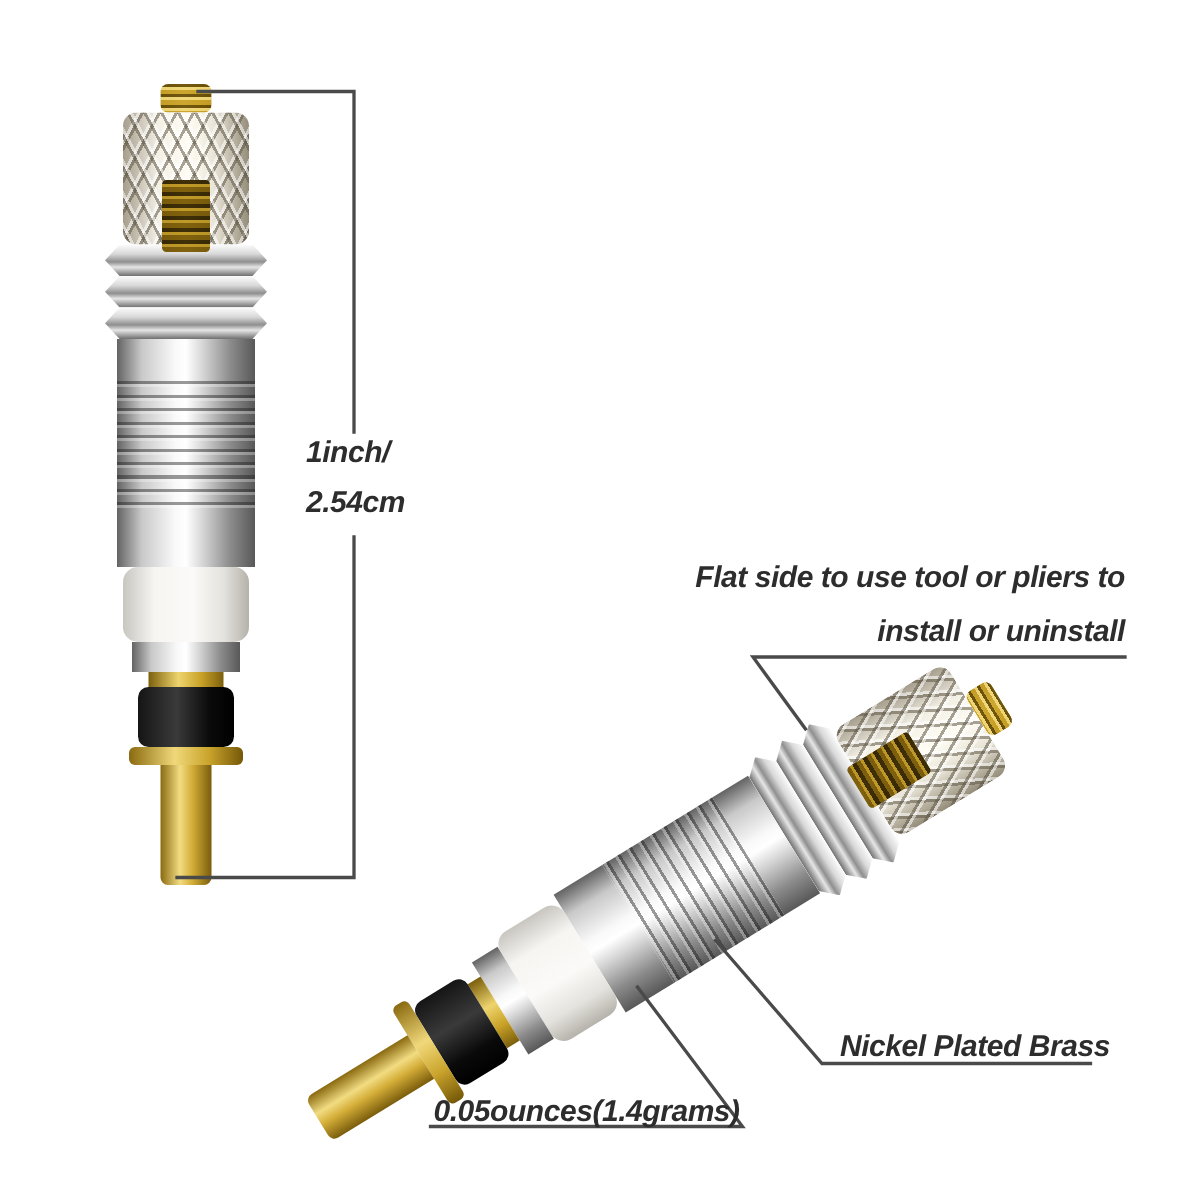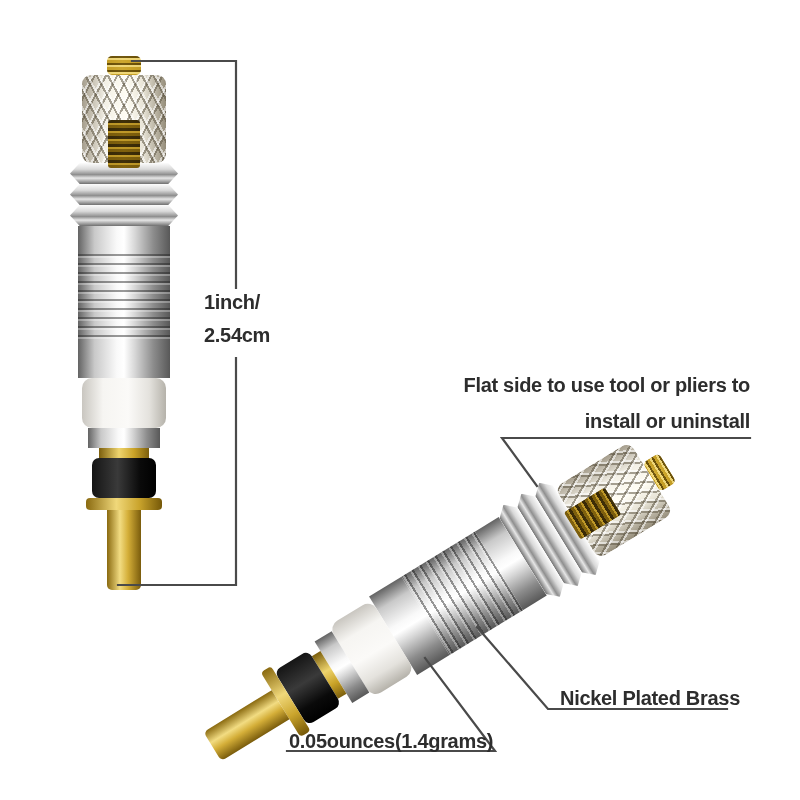--- a/index.html
+++ b/index.html
@@ -1,19 +1,20 @@
 <!DOCTYPE html>
 <html style="--background: #ffffff; --text: #2d2d2d; --line: #4a4a4a; --gold: #c9a227; --washer: #fbfaf8; --seal_black: #151515;"><head>
 <meta charset="utf-8">
 <style>
   html,body{margin:0;padding:0;}
   .stage{
     position:relative;width:800px;height:800px;overflow:hidden;
     background:var(--background,#ffffff);
     font-family:"Liberation Sans",sans-serif;
+    font-style:italic;
   }
 
   
   .label{
     position:absolute;color:var(--text,#2d2d2d);
     font-weight:700;font-size:20px;letter-spacing:-0.3px;
     white-space:nowrap;line-height:33px;
   }
   .dim-label{left:204px;top:286px;}
   .flat-label{top:367px;right:50px;text-align:right;line-height:36px;}

